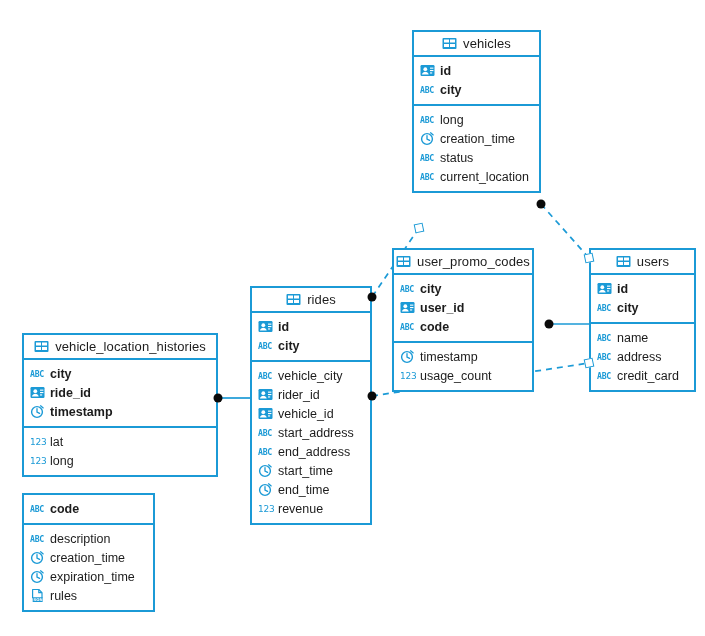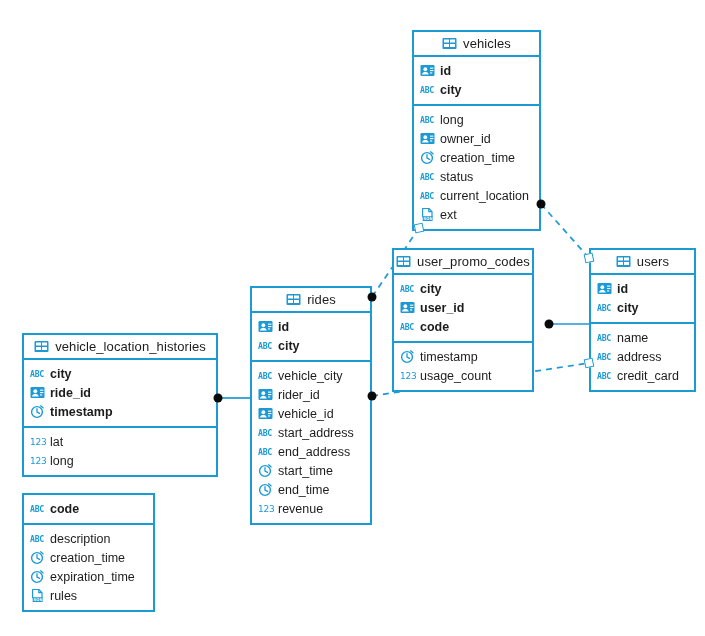--- a/index.html
+++ b/index.html
@@ -154,33 +154,20 @@
             <span class="ico">
               <svg width="17" height="15" viewBox="0 0 17 15">
                 <text x="0" y="11" font-family="DejaVu Sans Mono, monospace" font-size="8.2" font-weight="bold" fill="#1b9ad6" letter-spacing="-0.3">ABC</text>
               </svg>
             </span>
             <span class="field-label">long</span>
           </div>
           <div class="field-row">
             <span class="ico">
               <svg width="15" height="15" viewBox="0 0 15 15">
-                <rect x="0.5" y="2" width="14" height="11" rx="1.2" fill="#1b9ad6"></rect>
-                <circle cx="5.3" cy="6.2" r="1.9" fill="#fff"></circle>
-                <path d="M1.9 11.6c0.5-2 1.8-2.9 3.4-2.9s2.9 0.9 3.4 2.9z" fill="#fff"></path>
-                <rect x="10" y="4.6" width="3.4" height="1.1" fill="#fff"></rect>
-                <rect x="10" y="7" width="3.4" height="1.1" fill="#fff"></rect>
-                <rect x="10" y="9.4" width="2.2" height="1.1" fill="#fff"></rect>
-              </svg>
-            </span>
-            <span class="field-label">owner_id</span>
-          </div>
-          <div class="field-row">
-            <span class="ico">
-              <svg width="15" height="15" viewBox="0 0 15 15">
                 <circle cx="7" cy="8" r="5.4" fill="none" stroke="#1b9ad6" stroke-width="1.4"></circle>
                 <path d="M7 4.6 V8 L9.6 9.4" fill="none" stroke="#1b9ad6" stroke-width="1.3" stroke-linecap="round"></path>
                 <path d="M10.6 1.8 l2.6 2.1" stroke="#1b9ad6" stroke-width="1.3" stroke-linecap="round"></path>
               </svg>
             </span>
             <span class="field-label">creation_time</span>
           </div>
           <div class="field-row">
             <span class="ico">
               <svg width="17" height="15" viewBox="0 0 17 15">
@@ -189,31 +176,20 @@
             </span>
             <span class="field-label">status</span>
           </div>
           <div class="field-row">
             <span class="ico">
               <svg width="17" height="15" viewBox="0 0 17 15">
                 <text x="0" y="11" font-family="DejaVu Sans Mono, monospace" font-size="8.2" font-weight="bold" fill="#1b9ad6" letter-spacing="-0.3">ABC</text>
               </svg>
             </span>
             <span class="field-label">current_location</span>
-          </div>
-          <div class="field-row">
-            <span class="ico">
-              <svg width="15" height="15" viewBox="0 0 15 15">
-                <path d="M2.6 1.5 h6.2 l3.2 3.2 v8.6 h-9.4 z" fill="#fff" stroke="#1b9ad6" stroke-width="1.2" stroke-linejoin="round"></path>
-                <path d="M8.8 1.5 v3.2 h3.2" fill="none" stroke="#1b9ad6" stroke-width="1.2"></path>
-                <rect x="2.1" y="9.3" width="10.6" height="4.3" rx="0.6" fill="#1b9ad6"></rect>
-                <text x="7.4" y="12.9" text-anchor="middle" font-family="DejaVu Sans, sans-serif" font-size="3.8" font-weight="bold" fill="#fff">JSON</text>
-              </svg>
-            </span>
-            <span class="field-label">ext</span>
           </div>
         </div>
       </div>
       <div class="table-node" style="left: 392px; top: 248px; width: 142px;">
         <div class="node-header">
           <span class="ico">
             <svg width="15" height="15" viewBox="0 0 15 15">
               <rect x="0.5" y="2" width="14" height="11" rx="1" fill="#1b9ad6"></rect>
               <rect x="2" y="3.5" width="5" height="3" fill="#fff"></rect>
               <rect x="8" y="3.5" width="5" height="3" fill="#fff"></rect>

